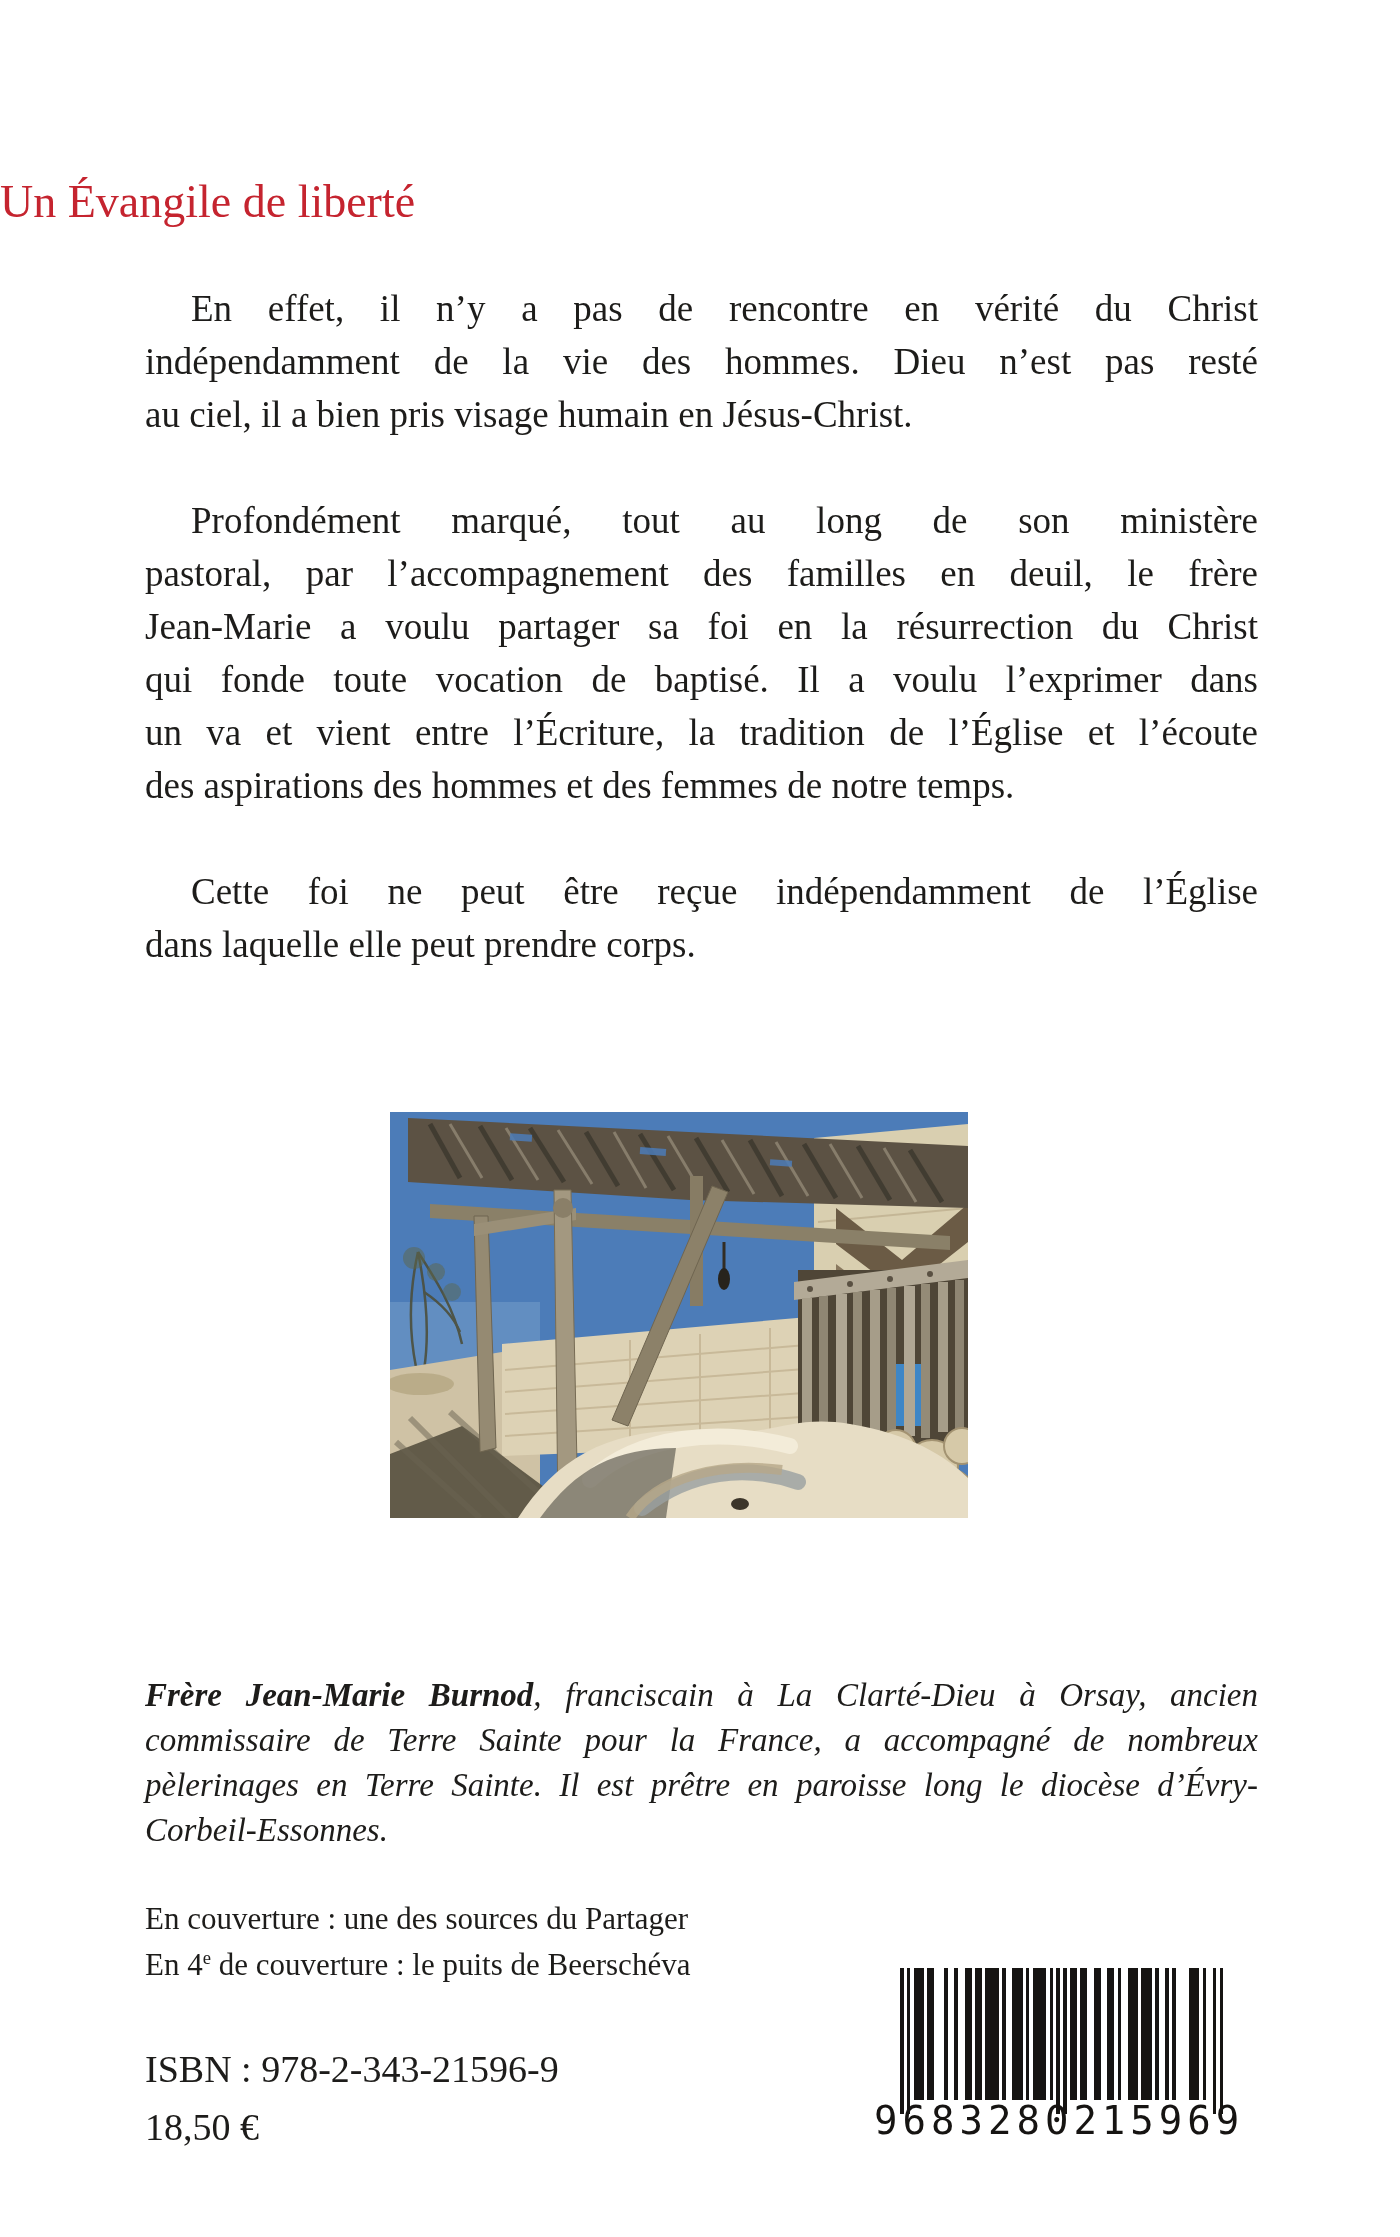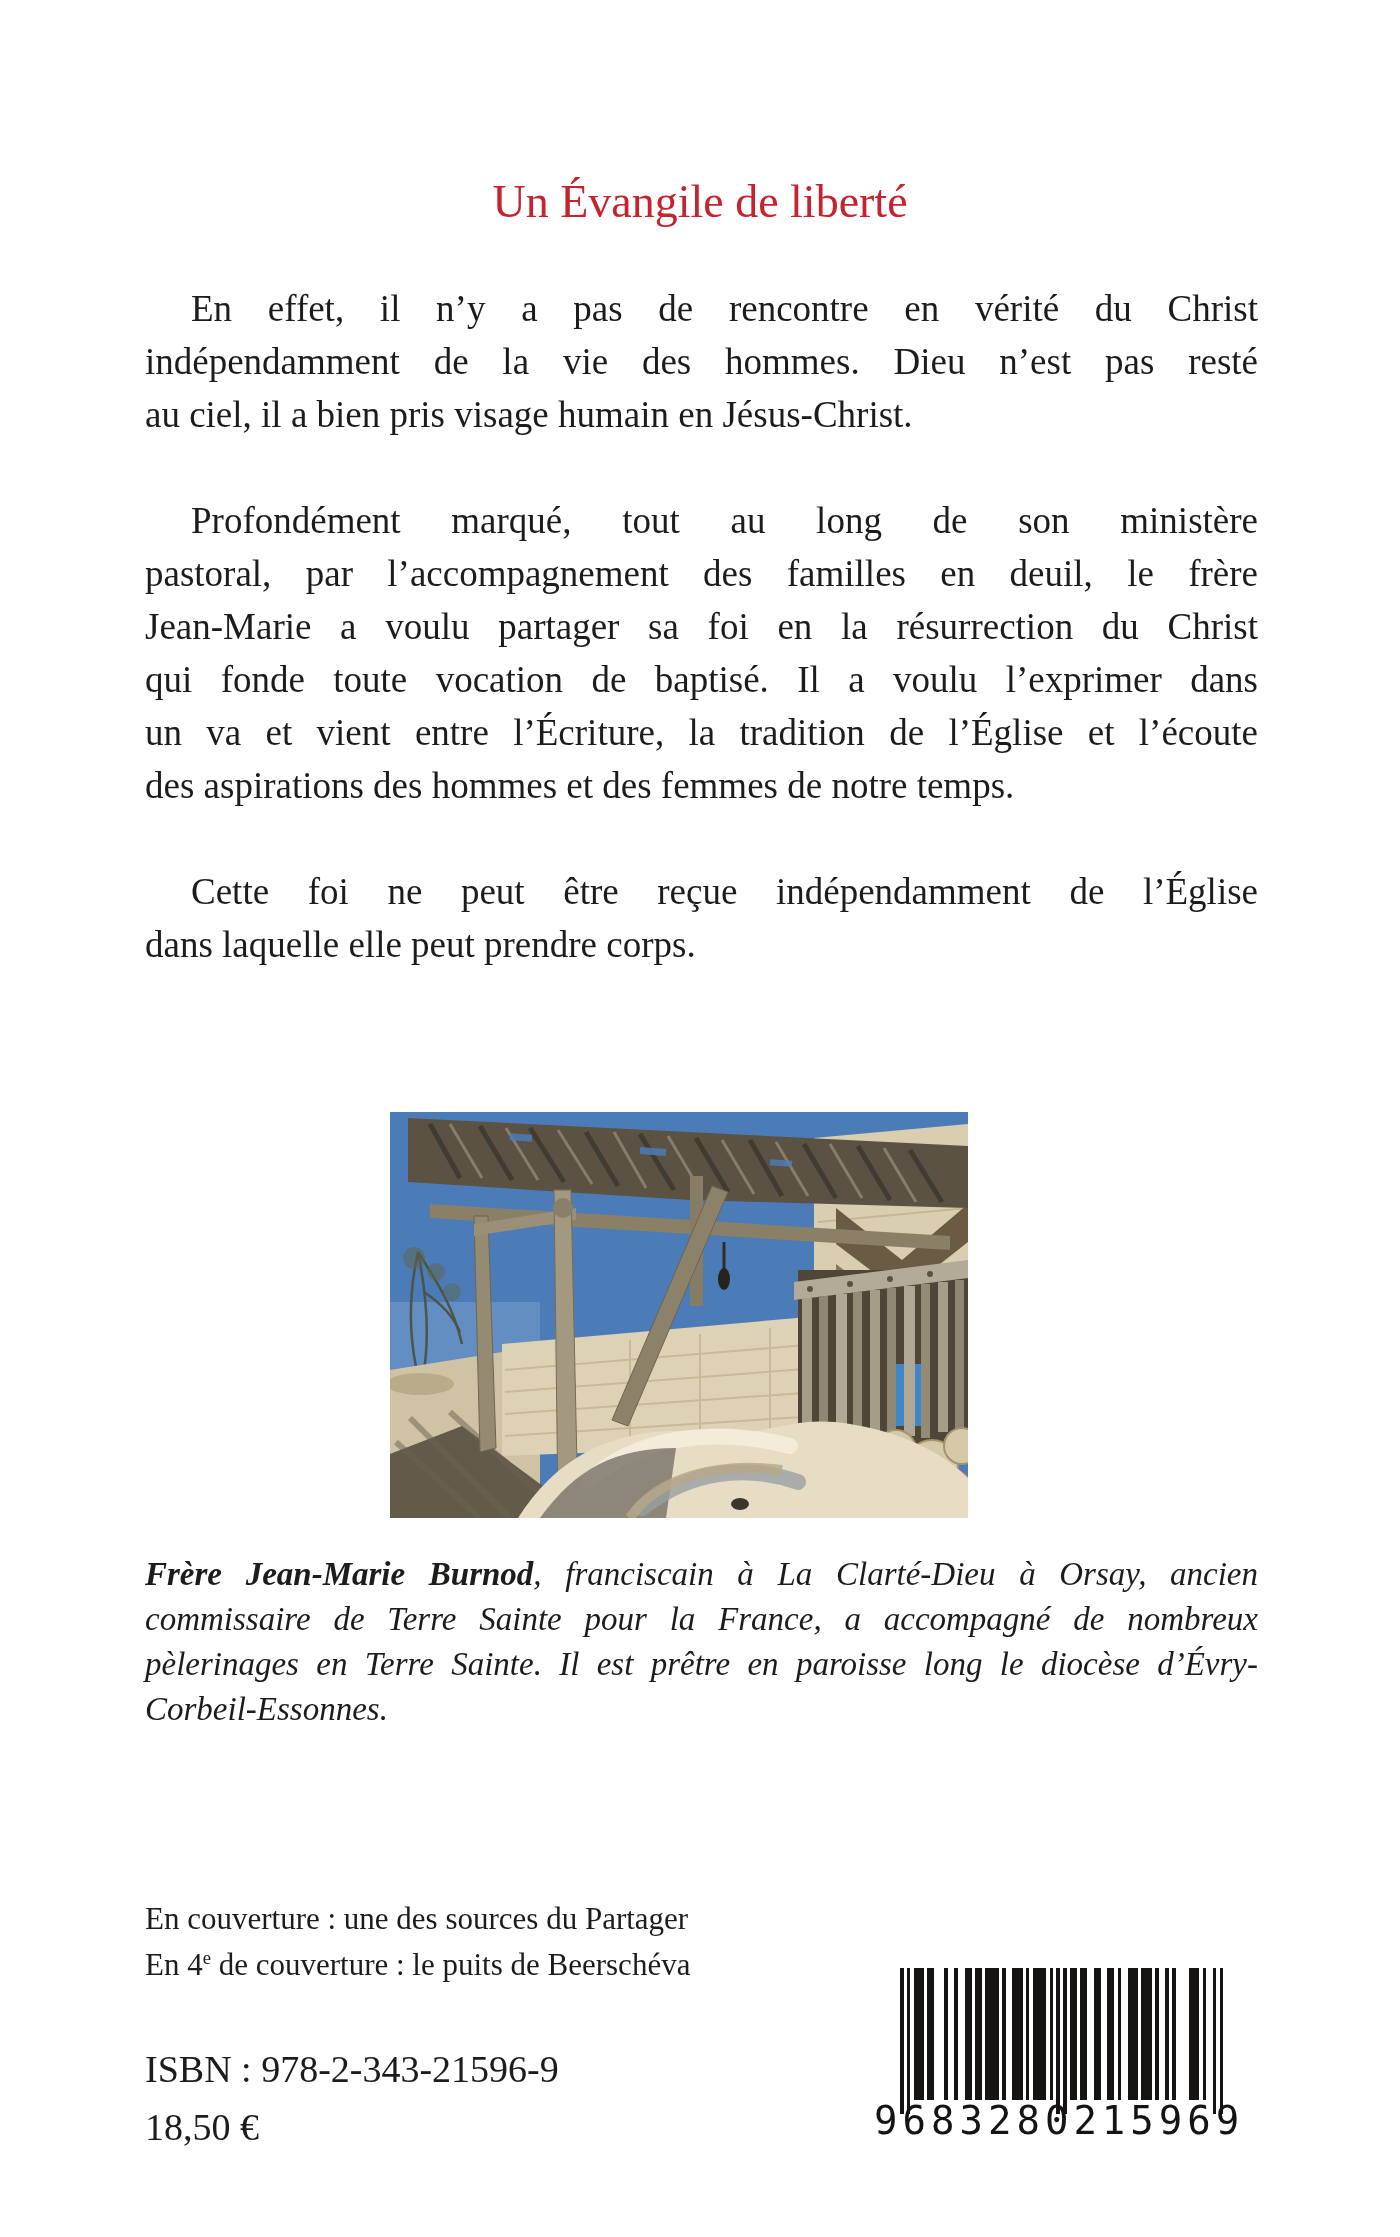--- a/index.html
+++ b/index.html
@@ -5,37 +5,37 @@
   html,body{margin:0;padding:0;background:#ffffff;}
   .cover{
     position:relative;width:1400px;height:2237px;background:#ffffff;overflow:hidden;
     font-family:"Liberation Serif","DejaVu Serif",serif;color:#1d1c1a;
   }
   .title{
     position:absolute;top:102px;left:0;width:100%;text-align:center;
     font-size:68px;font-weight:bold;line-height:1;letter-spacing:1px;
   }
   .subtitle{
-    position:absolute;top:177px;left:0;width:100%;text-align:center;
+    position:absolute;top:177px;left:0;width:100%;
     font-size:46px;line-height:1.1;
   }
   .synopsis{
     position:absolute;left:145px;top:282px;width:1113px;
     font-size:37px;line-height:53px;
   }
   .para{margin:0 0 53px 0;}
   .tline{text-align:justify;text-align-last:justify;white-space:normal;}
   .tline.last{text-align-last:left;}
   .para .tline:first-child{text-indent:46px;}
   .photo{
     position:absolute;left:390px;top:1112px;width:578px;height:406px;overflow:hidden;
   }
   .photo svg{display:block;}
   .bio{
-    position:absolute;left:145px;top:1552px;width:1113px;
+    position:absolute;left:145px;top:1673px;width:1113px;
     font-size:33px;line-height:45px;font-style:italic;
   }
   .bio b{font-weight:bold;}
   .notes{
     position:absolute;left:145px;top:1896px;width:900px;
     font-size:31px;line-height:46px;
   }
   .notes sup{font-size:60%;vertical-align:super;line-height:0;}
   .isbn-block{
     position:absolute;left:145px;top:2040px;width:700px;

